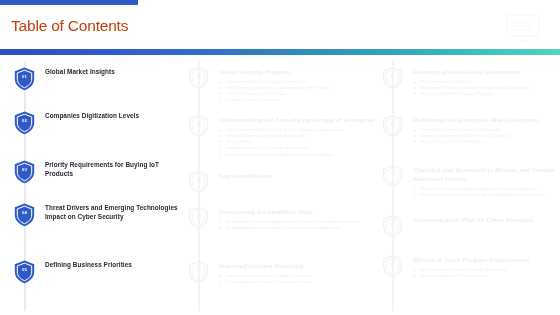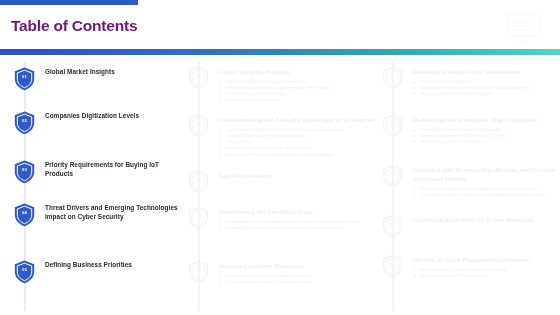--- a/index.html
+++ b/index.html
@@ -11,21 +11,21 @@
   }
   .slide{position:relative;width:560px;height:315px;background:#fff;overflow:hidden;}
 
   
   .top-tab{position:absolute;left:0;top:0;width:138px;height:5px;background:#2f5bc9;}
 
   
   .header{position:absolute;left:0;top:5px;width:560px;height:43px;background:#fff;}
   .page-title{
     position:absolute;left:11px;top:12px;
-    font-size:15.5px;font-weight:bold;color:#701a75;
+    font-size:15.5px;font-weight:normal;color:#c2410c;
     letter-spacing:-0.2px;
   }
   .header-watermark{
     position:absolute;right:14px;top:6px;width:46px;height:34px;
     opacity:.55;
   }
 
   
   .grad-bar{
     position:absolute;left:0;top:49px;width:560px;height:6px;

